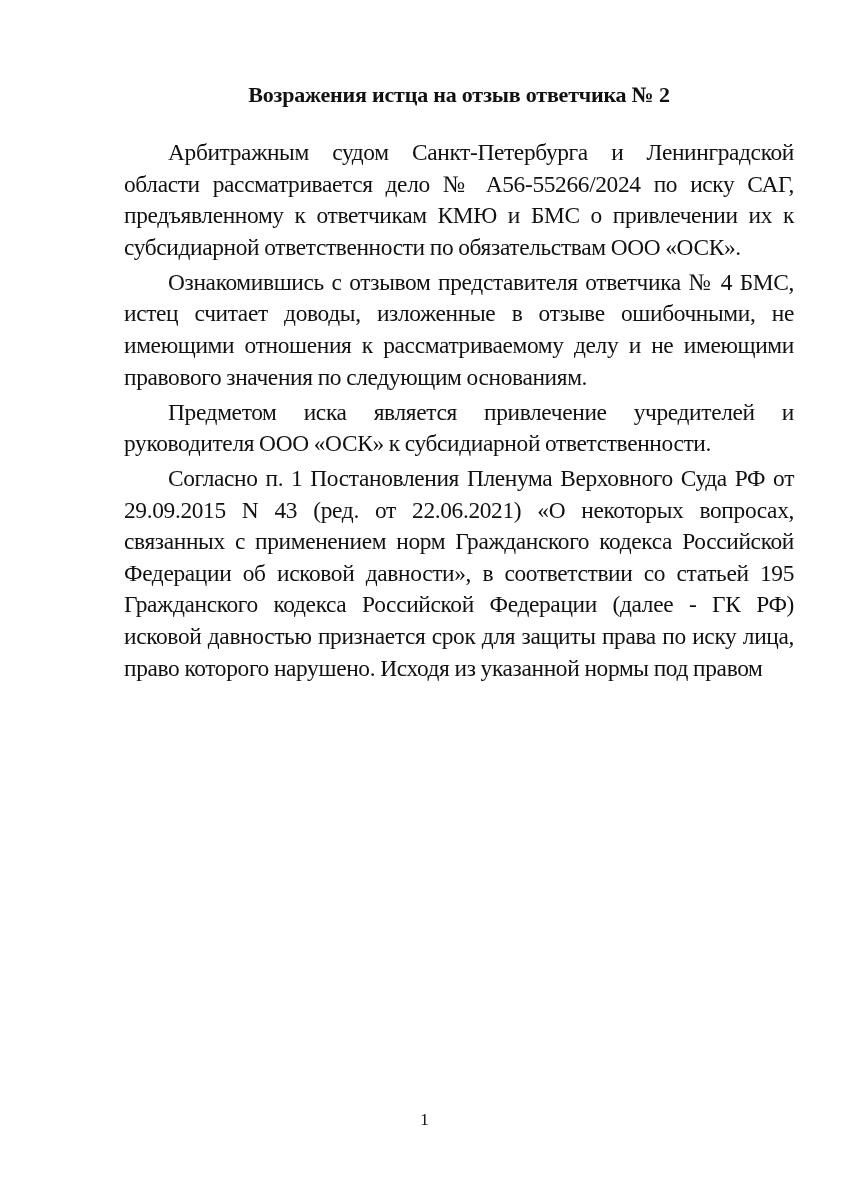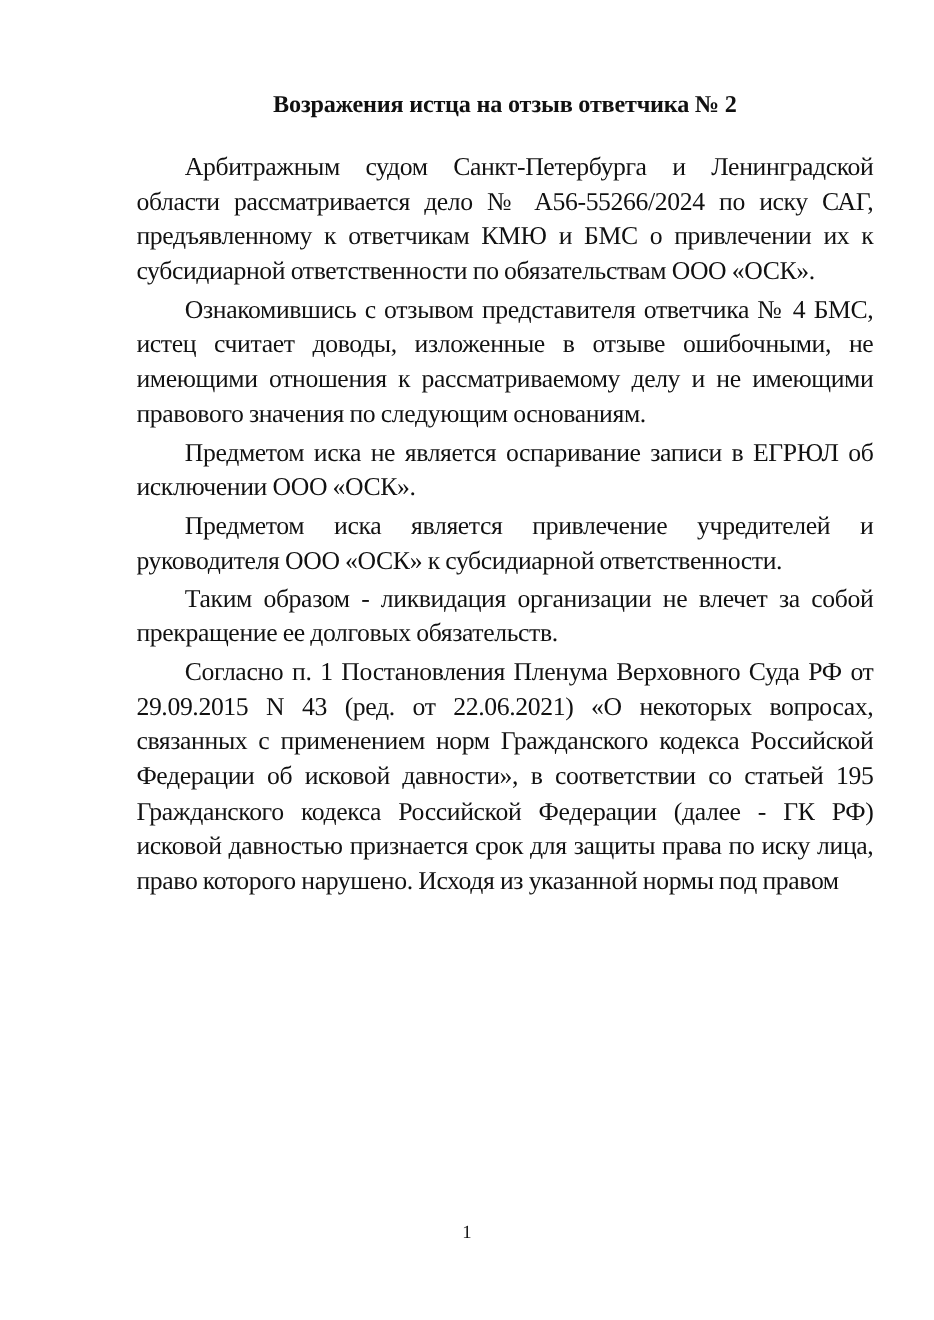--- a/index.html
+++ b/index.html
@@ -52,19 +52,17 @@
     }
   </style>
 </head>
 <body>
 
 <div class="page">
   <div class="title">Возражения истца на отзыв ответчика № 2</div>
 
   <p class="para">Арбитражным судом Санкт-Петербурга и Ленинградской области рассматривается дело № А56-55266/2024 по иску САГ, предъявленному к ответчикам КМЮ и БМС о привлечении их к субсидиарной ответственности по обязательствам ООО «ОСК».</p>
   <p class="para">Ознакомившись с отзывом представителя ответчика № 4 БМС, истец считает доводы, изложенные в отзыве ошибочными, не имеющими отношения к рассматриваемому делу и не имеющими правового значения по следующим основаниям.</p>
-  <p class="para">Предметом иска не является оспаривание записи в ЕГРЮЛ об исключении ООО «ОСК».</p>
   <p class="para">Предметом иска является привлечение учредителей и руководителя ООО «ОСК» к субсидиарной ответственности.</p>
-  <p class="para">Таким образом - ликвидация организации не влечет за собой прекращение ее долговых обязательств.</p>
   <p class="para">Согласно п. 1 Постановления Пленума Верховного Суда РФ от 29.09.2015 N 43 (ред. от 22.06.2021) «О некоторых вопросах, связанных с применением норм Гражданского кодекса Российской Федерации об исковой давности», в соответствии со статьей 195 Гражданского кодекса Российской Федерации (далее - ГК РФ) исковой давностью признается срок для защиты права по иску лица, право которого нарушено. Исходя из указанной нормы под правом</p>
 </div>
 
 <div class="page-number">1</div>
 
 </body></html>

